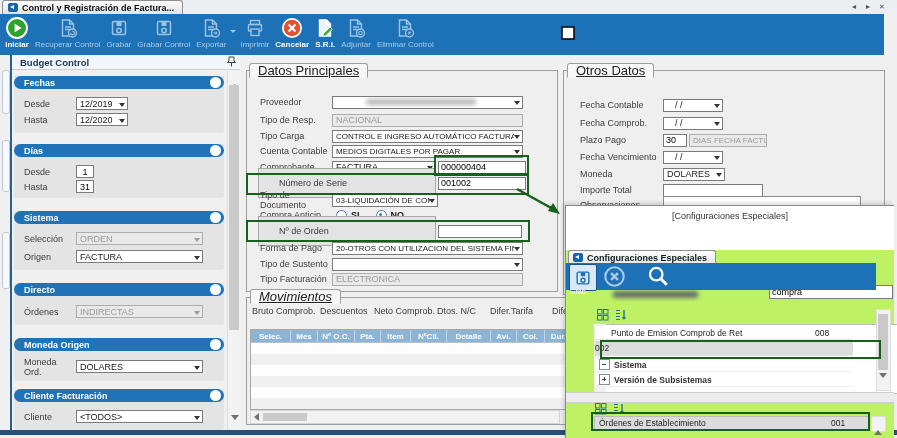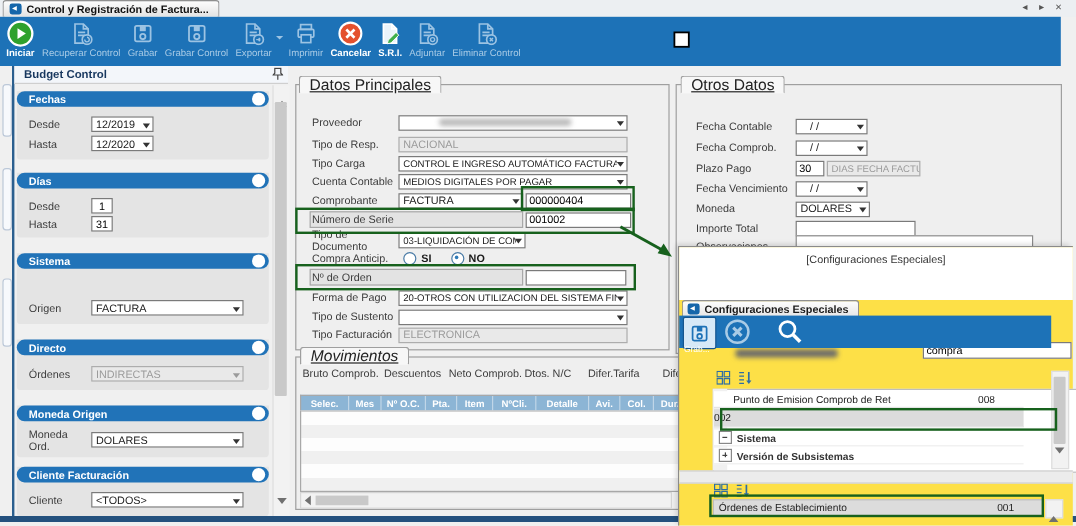--- a/index.html
+++ b/index.html
@@ -55,35 +55,35 @@
   .tri-left{border-right:5px solid #707070;border-top:4px solid transparent;border-bottom:4px solid transparent;width:0;height:0;}
   .sc-thumb{position:absolute;left:1px;width:10px;background:#c9c9c9;border-radius:1px;}
   
   .grp{border:1px solid #9f9f9f;background:#efefef;box-sizing:border-box;}
   .grp-tab{height:15px;background:#f7f7f7;border:1px solid #9f9f9f;border-bottom:1px solid #f7f7f7;
       border-radius:3px 3px 0 0;display:flex;align-items:center;padding:0 8px;font-size:13px;color:#222;box-sizing:border-box;text-decoration:underline;}
   .frow{position:absolute;display:flex;align-items:center;height:14px;}
   .flbl{color:#3c3c3c;flex:none;}
   .rofield{height:13px;background:#e9e9e9;border:1px solid #adadad;box-sizing:border-box;color:#9b9b9b;
       display:flex;align-items:center;padding-left:3px;overflow:hidden;white-space:nowrap;}
-  .lblbar{height:14px;background:#e3e3e3;border:1px solid #a8a8a8;box-sizing:border-box;color:#3c3c3c;
-      display:flex;align-items:center;padding-left:1px;}
+  .lblbar{height:30px;background:#e3e3e3;border:1px solid #a8a8a8;box-sizing:border-box;color:#3c3c3c;
+      display:flex;align-items:center;padding-left:20px;}
   .radio{width:9px;height:9px;border:1px solid #4a7ba6;border-radius:50%;background:#fff;position:relative;flex:none;}
   .radio.sel::before{content:"";position:absolute;left:2px;top:2px;width:3px;height:3px;border-radius:50%;background:#2e7ab8;}
   .blur-smudge{background:#b9b9b9;filter:blur(2px);border-radius:2px;}
   
   .tot-lbl{position:absolute;color:#3c3c3c;white-space:nowrap;}
   #grid-head{display:flex;background:#8cb5d5;border:1px solid #a8a8a8;border-bottom:none;height:13px;box-sizing:border-box;}
   #grid-head .gh{color:#fff;font-weight:bold;font-size:8px;display:flex;align-items:center;justify-content:center;
       border-right:1px solid rgba(255,255,255,.45);box-sizing:border-box;flex:none;overflow:hidden;white-space:nowrap;}
   #grid-body{border:1px solid #a8a8a8;border-top:1px solid #c0c0c0;
       background:repeating-linear-gradient(to bottom,#fdfdfd 0 11px,#f0f0f0 11px 22px);}
   .hscroll{background:#f2f2f2;border:1px solid #d5d5d5;display:flex;align-items:center;}
   
-  #popup{left:565px;top:205px;width:328px;height:233px;background:#fde047;
+  #popup{left:565px;top:205px;width:328px;height:233px;background:#bef264;
       border-left:1px solid #8a8a8a;border-top:1px solid #8a8a8a;box-shadow:-2px -2px 4px rgba(0,0,0,.15);z-index:40;}
   #pp-white{position:absolute;left:0;top:0;width:100%;height:44px;background:#fff;}
   #pp-watermark{position:absolute;left:0;top:5px;width:100%;text-align:center;color:#333;font-size:9px;}
   #pp-tab{position:absolute;left:2px;top:44px;height:13px;display:flex;align-items:center;gap:4px;padding:0 8px 0 4px;
       background:linear-gradient(#fdfdfd,#e6e6e6);border:1px solid #8f8f8f;border-bottom:none;
       border-radius:3px 3px 0 0;font-weight:bold;font-size:9px;}
   #pp-toolbar{position:absolute;left:0;top:57px;width:310px;height:27px;background:#1d72b7;z-index:2;}
   #pp-save{position:absolute;left:3px;top:1px;width:26px;height:25px;background:#d7e9f7;
       border:1px solid #16568f;border-radius:2px;display:flex;align-items:center;justify-content:center;}
   #pp-save-cap{position:absolute;left:4px;top:25px;font-size:7px;color:#fff;width:26px;overflow:hidden;height:7px;}
@@ -278,20 +278,27 @@
     <span class="slbl">Hasta</span>
     <input class="tinput" style="width: 18px; text-align: center;" value="31">
   </div>
 </div>
 
 <div class="abs sec" style="top:211px;height:59px;">
   <div class="sec-h">
     <span>Sistema</span>
     <span class="sec-circle"></span>
   </div>
+  <div class="srow" style="top:21px;width:190px;">
+    <span class="slbl">Selección</span>
+    <div class="combo dis" style="width:127px;">
+      <span>ORDEN</span>
+        <span class="ar"></span>
+    </div>
+  </div>
   <div class="srow" style="top:39px;width:190px;">
     <span class="slbl">Origen</span>
     <div class="combo" style="width:127px;">
       <span>FACTURA</span>
         <span class="ar"></span>
     </div>
   </div>
 </div>
 
 <div class="abs sec" style="top:283px;height:42px;">

